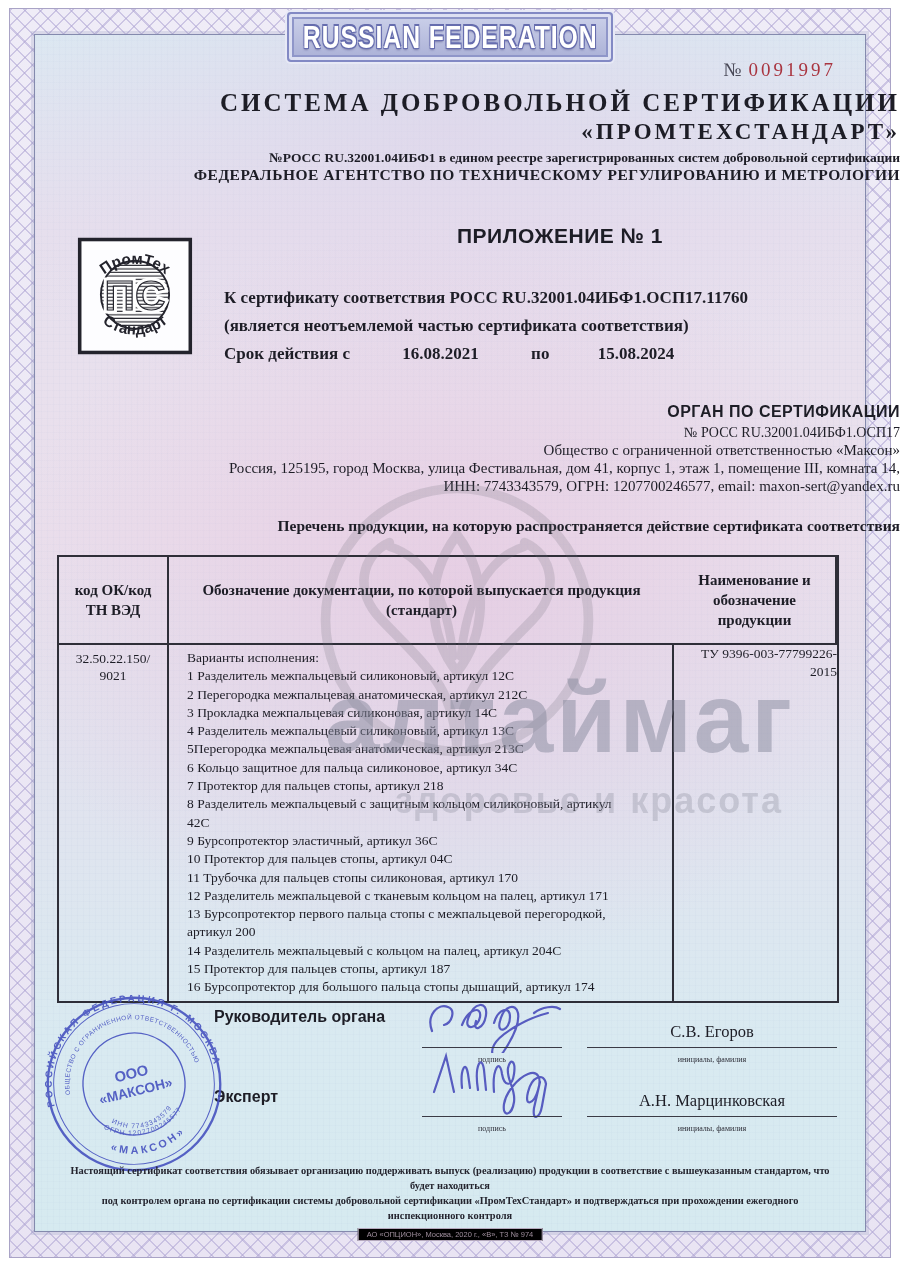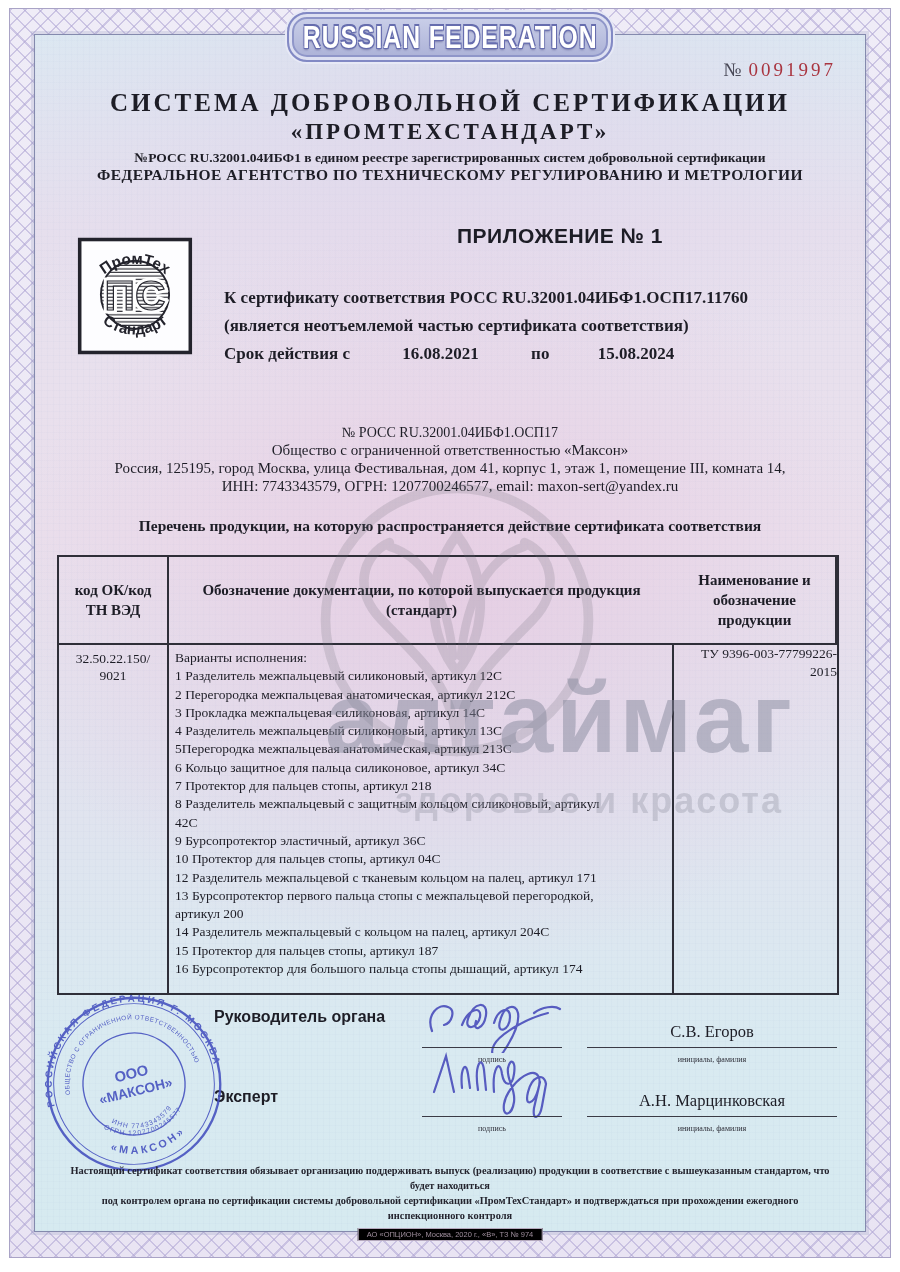--- a/index.html
+++ b/index.html
@@ -15,24 +15,24 @@
   
   .inner{position:absolute;left:34px;top:34px;right:34px;bottom:40px;
     border:1.5px solid #848aad; box-shadow:0 0 0 3px rgba(150,155,190,.25);
     background:
       radial-gradient(ellipse 620px 520px at 50% 47%, rgba(228,192,220,.55), rgba(228,192,220,0) 72%),
       radial-gradient(ellipse 760px 360px at 50% 8%, rgba(221,204,231,.5), rgba(221,204,231,0) 75%),
       repeating-linear-gradient(90deg, rgba(140,160,200,.05) 0 1px, transparent 1px 6px),
       repeating-linear-gradient(0deg, rgba(140,160,200,.04) 0 1px, transparent 1px 7px),
       linear-gradient(180deg,#dcebf3 0%,#e7e1ee 16%,#eadfec 42%,#e2e2ee 60%,#d9eaf1 84%,#d6eaf0 100%);}
   .abs{position:absolute;}
-  .ctr{left:0;right:0;text-align:center;}
+  .ctr{left:0;right:0;text-align:right;}
   
   .banner{top:12px;left:50%;transform:translateX(-50%);width:322px;height:46px;
-    background:linear-gradient(180deg,#ccd1ea,#aab0d6);border:2px solid #8289c4;border-radius:20px;
+    background:linear-gradient(180deg,#ccd1ea,#aab0d6);border:2px solid #8289c4;border-radius:4px;
     box-shadow:inset 0 0 0 3px #dde0f2, inset 0 0 0 5px #8f96c9, 0 0 0 2px #e7e9f6;
     display:flex;align-items:center;justify-content:center;}
   .banner span{font-family:"Liberation Sans",sans-serif;font-weight:bold;font-size:27px;
     letter-spacing:1px;color:#fff;transform:scale(.92,1.18);white-space:nowrap;
     text-shadow:-1px -1px 0 #666dae,1px -1px 0 #666dae,-1px 1px 0 #666dae,1px 1px 0 #666dae,0 2px 2px rgba(60,60,120,.5);}
   
   .serial{top:59px;right:64px;font-size:19px;letter-spacing:1px;}
   .serial .sym{color:#4a4a58;margin-right:6px;}
   .serial .digits{color:#a93540;letter-spacing:3px;}
   .t-sys1{top:89px;font-size:25px;font-weight:bold;letter-spacing:3px;}
@@ -53,21 +53,21 @@
   .t-list{top:517px;font-size:15.5px;font-weight:bold;}
   
   .tbl{left:57px;top:555px;width:778px;border:2px solid #2e2e38;background:transparent;}
   .thead{display:grid;grid-template-columns:110px 505px 163px;}
   .tbody{display:grid;grid-template-columns:110px 505px 163px;min-height:348px;}
   .th{border-bottom:2px solid #2e2e38;display:flex;align-items:center;justify-content:center;
       text-align:center;font-weight:bold;font-size:15px;line-height:20px;padding:6px 8px;box-sizing:border-box;height:88px;}
   .b1,.h1{border-right:2px solid #2e2e38;}
   .b2,.h2{border-right:2px solid #2e2e38;}
   .b1{padding-top:5px;text-align:center;font-size:13.5px;line-height:17px;}
-  .b2{padding:4px 6px;box-sizing:border-box;}
+  .b2{padding:4px 18px;box-sizing:border-box;}
   .b2 div{font-size:13.5px;line-height:18.3px;white-space:nowrap;}
   .b3{text-align:right;font-size:13.5px;line-height:18px;}
   
   .wm-flower{left:312px;top:468px;opacity:.20;pointer-events:none;}
   .wm-brand{left:325px;top:662px;font-family:"Liberation Sans",sans-serif;font-weight:bold;
     font-size:98px;letter-spacing:3px;color:#84879a;opacity:.48;pointer-events:none;white-space:nowrap;}
   .wm-tag{left:395px;top:780px;font-family:"Liberation Sans",sans-serif;font-weight:bold;
     font-size:36px;letter-spacing:2px;color:#8d8f9e;opacity:.33;pointer-events:none;white-space:nowrap;}
   
   .role1{left:214px;top:1008px;}
@@ -138,20 +138,21 @@
     <div>(является неотъемлемой частью сертификата соответствия)</div>
   </div>
 
   <div class="abs validity">
     <span>Срок действия с</span>
     <span class="gap1">16.08.2021</span>
     <span class="gap2">по</span>
     <span class="gap3">15.08.2024</span>
   </div>
 
+  <div class="abs ctr t-orghdr">ОРГАН ПО СЕРТИФИКАЦИИ</div>
   <div class="abs ctr t-orgnum">№ РОСС RU.32001.04ИБФ1.ОСП17</div>
   <div class="abs ctr t-orgname">Общество с ограниченной ответственностью «Максон»</div>
   <div class="abs ctr t-orgaddr">Россия, 125195, город Москва, улица Фестивальная, дом 41, корпус 1, этаж 1, помещение III, комната 14,</div>
   <div class="abs ctr t-orginn">ИНН: 7743343579, ОГРН: 1207700246577, email: maxon-sert@yandex.ru</div>
 
   <div class="abs ctr t-list">Перечень продукции, на которую распространяется действие сертификата соответствия</div>
 
   <div class="abs tbl">
     <div class="thead">
       <div class="th h1">код ОК/код ТН ВЭД</div>
@@ -169,20 +170,21 @@
         <div>2 Перегородка межпальцевая анатомическая, артикул 212С</div>
         <div>3 Прокладка межпальцевая силиконовая, артикул 14С</div>
         <div>4 Разделитель межпальцевый силиконовый, артикул 13С</div>
         <div>5Перегородка межпальцевая анатомическая, артикул 213С</div>
         <div>6 Кольцо защитное для пальца силиконовое, артикул 34С</div>
         <div>7 Протектор для пальцев стопы, артикул 218</div>
         <div>8 Разделитель межпальцевый с защитным кольцом силиконовый, артикул</div>
         <div>42С</div>
         <div>9 Бурсопротектор эластичный, артикул 36С</div>
         <div>10 Протектор для пальцев стопы, артикул 04С</div>
+        <div>11 Трубочка для пальцев стопы силиконовая, артикул 170</div>
         <div>12 Разделитель межпальцевой с тканевым кольцом на палец, артикул 171</div>
         <div>13 Бурсопротектор первого пальца стопы с межпальцевой перегородкой,</div>
         <div>артикул 200</div>
         <div>14 Разделитель межпальцевый с кольцом на палец, артикул 204С</div>
         <div>15 Протектор для пальцев стопы, артикул 187</div>
         <div>16 Бурсопротектор для большого пальца стопы дышащий, артикул 174</div>
       </div>
       <div class="b3">
         <div>ТУ 9396-003-77799226-</div>
         <div>2015</div>

